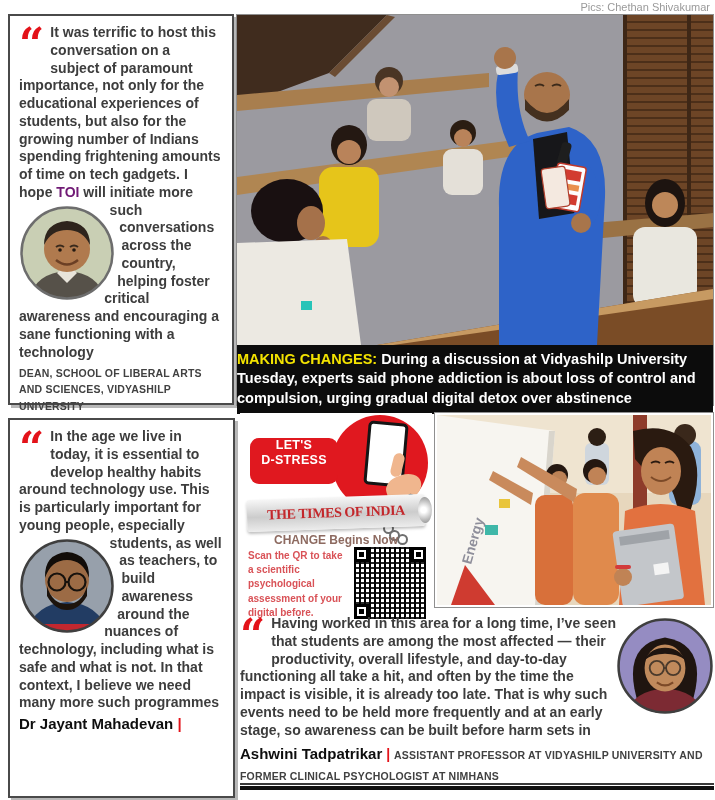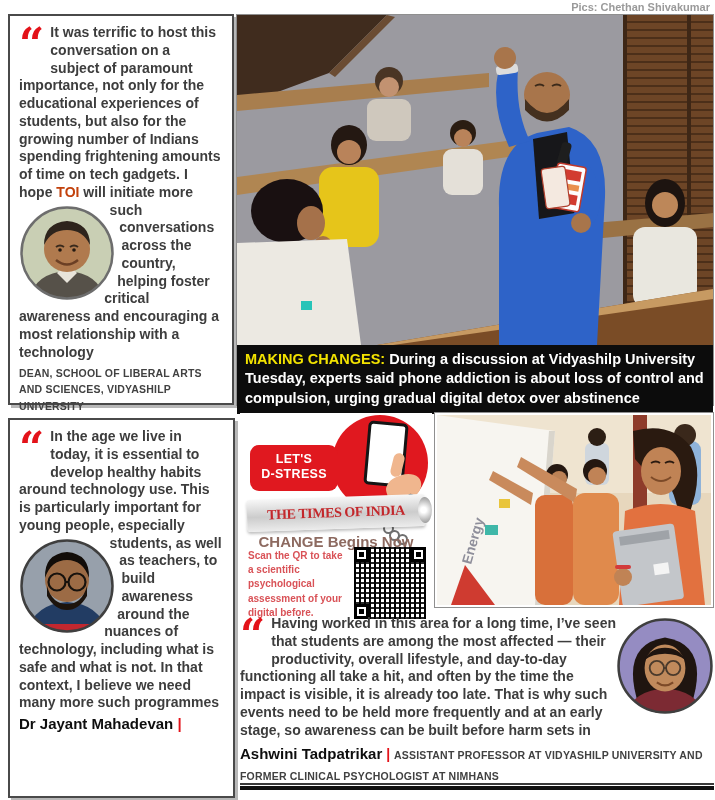--- a/index.html
+++ b/index.html
@@ -1,35 +1,35 @@
 <!DOCTYPE html>
 <html><head>
 <meta charset="utf-8">
 <style>
   html,body{margin:0;padding:0;}
   body{
     width:715px;height:800px;position:relative;background:#fff;
     font-family:"Liberation Sans", sans-serif;overflow:hidden;
   }
   .credit{
-    position:absolute;top:1px;right:5px;font-size:11px;font-weight:bold;color:#9a9a9a;margin-left:32px;
+    position:absolute;top:1px;right:5px;font-size:11px;font-weight:normal;color:#9a9a9a;margin-left:32px;
   }
   
   .qbox{
     position:absolute;background:#fff;border:2px solid #4a4a4a;
     box-shadow:3px 3px 0 rgba(0,0,0,.28);padding:8px 9px;box-sizing:border-box;
   }
   #qbox1{left:8px;top:14px;width:226px;height:391px;}
   #qbox2{left:8px;top:418px;width:227px;height:380px;}
   .qtext{font-size:14px;font-weight:bold;color:#3d3d3d;line-height:1.27;}
   .qmark{
     float:left;font-family:"DejaVu Serif", serif;font-weight:bold;
     font-size:44px;line-height:.65;color:#e31219;margin:7px 6px 0 0;
   }
-  .toi{color:#c2410c;}
+  .toi{color:#701a75;}
   .avatar-left{
     float:left;width:96px;height:96px;margin:3px 7px 2px 0;
     shape-outside:circle(50%);
   }
   .avatar-right{
     float:right;width:98px;height:98px;margin:2px 0 4px 9px;
     shape-outside:circle(50%);
   }
   .avatar-left svg,.avatar-right svg{display:block;width:100%;height:100%;}
   .qname{font-size:15px;font-weight:bold;color:#0e0e0e;margin-top:3px;}
@@ -39,30 +39,30 @@
     line-height:1.6;margin-top:3px;
   }
   
   #main-photo-frame{
     position:absolute;left:236px;top:14px;width:478px;height:392px;
     border:1px solid #8f8f8f;box-sizing:border-box;background:#0c0c0c;
   }
   #main-photo-frame svg{display:block;}
   .caption{
     background:#0c0c0c;color:#fff;font-weight:bold;font-size:14.5px;
-    line-height:1.33;padding:5px 8px 6px 8px;
+    line-height:1.33;padding:5px 8px 6px 0;
   }
   .cap-lead{color:#f3e300;}
   
   #promo{position:absolute;left:240px;top:413px;width:192px;height:201px;background:#fff;}
   .dcircle{position:absolute;left:92px;top:2px;width:96px;height:96px;background:#e0181f;border-radius:50%;}
   .badge{
-    position:absolute;left:10px;top:32px;width:88px;height:46px;background:#e0181f;
+    position:absolute;left:10px;top:25px;width:88px;height:46px;background:#e0181f;
     border-radius:9px;color:#fff;font-weight:bold;font-size:12.5px;text-align:center;
-    line-height:1.2;padding-top:7px;box-sizing:border-box;letter-spacing:.3px;
+    line-height:1.2;padding-top:0;box-sizing:border-box;letter-spacing:.3px;
   }
   .phone{
     position:absolute;left:126px;top:9px;width:34px;height:58px;background:#fff;
     border:3px solid #151515;border-radius:5px;transform:rotate(5deg);
   }
   .thumb{position:absolute;left:152px;top:40px;width:11px;height:24px;background:#f0b68e;border-radius:6px;transform:rotate(14deg);}
   .hand{position:absolute;left:146px;top:62px;width:36px;height:26px;background:#f0b68e;border-radius:45% 45% 55% 35%;transform:rotate(-18deg);}
   .cuff{position:absolute;left:166px;top:84px;width:21px;height:9px;background:#4f4f4f;border-radius:4px;transform:rotate(28deg);}
   .chain{position:absolute;width:7px;height:7px;border:2px solid #6f6f6f;border-radius:50%;background:transparent;}
   .c1{left:158px;top:95px;} .c2{left:150px;top:102px;} .c3{left:143px;top:110px;} .c4{left:149px;top:117px;} .c5{left:157px;top:121px;}
@@ -73,21 +73,21 @@
     display:flex;align-items:center;justify-content:center;
   }
   .toi-roll::after{
     content:"";position:absolute;right:-7px;top:3px;width:14px;height:26px;border-radius:50%;
     background:radial-gradient(circle at 40% 50%, #ffffff 18%, #b9b9b9 65%, #8a8a8a 100%);
   }
   .toi-roll span{
     font-family:"Liberation Serif", serif;font-weight:bold;font-size:14px;
     color:#c3272b;letter-spacing:-.4px;white-space:nowrap;
   }
-  .tagline{position:absolute;left:0;top:120px;width:192px;text-align:center;font-size:15px;font-weight:bold;color:#8d6a60;}
+  .tagline{position:absolute;left:0;top:120px;width:192px;text-align:center;font-size:12px;font-weight:bold;color:#8d6a60;}
   .scan{position:absolute;left:8px;top:136px;width:98px;font-size:10px;font-weight:bold;color:#d95257;line-height:1.42;}
   .qr{
     position:absolute;left:114px;top:134px;width:72px;height:72px;
     background:
       repeating-linear-gradient(0deg, rgba(0,0,0,.85) 0 2px, transparent 2px 5px),
       repeating-linear-gradient(90deg, #000 0 2px, #fff 2px 5px);
   }
   .qf{position:absolute;width:15px;height:15px;background:#fff;border:3px solid #000;box-sizing:border-box;}
   .qf::after{content:"";position:absolute;inset:2px;background:#000;}
   .qf.tl{left:0;top:0;} .qf.tr{right:0;top:0;} .qf.bl{left:0;bottom:0;}
@@ -130,21 +130,21 @@
         <circle cx="48" cy="44" r="23" fill="#b07a4e"></circle>
         <path d="M25,40 Q25,18 48,16 Q71,18 71,40 Q64,25 48,25 Q32,25 25,40 Z" fill="#2e241c"></path>
         <path d="M37,42 q4,-3 8,0 M51,42 q4,-3 8,0" stroke="#3a2a1c" stroke-width="2" fill="none"></path>
         <circle cx="41" cy="45" r="1.8" fill="#241a12"></circle>
             <circle cx="55" cy="45" r="1.8" fill="#241a12"></circle>
         <path d="M37,55 Q48,64 59,55" stroke="#6b3f24" stroke-width="2.5" fill="none"></path>
       </g>
       <circle cx="48" cy="48" r="45.5" fill="none" stroke="#6d6d6d" stroke-width="2.5"></circle>
     </svg>
       </span>
-    <span>such conversations across the country, helping foster critical awareness and encouraging a </span><span>most relationship with a technology</span>
+    <span>such conversations across the country, helping foster critical awareness and encouraging a </span><span>sane functioning with a technology</span>
   </div>
   <div class="qrole">DEAN, SCHOOL OF LIBERAL ARTS AND SCIENCES, VIDYASHILP UNIVERSITY</div>
 </div>
 
 <div id="main-photo-frame">
   <svg width="476" height="330" viewBox="0 0 476 330" aria-hidden="true">
     <rect width="476" height="330" fill="#9b9aa0"></rect>
     <polygon points="0,0 150,0 92,58 0,92" fill="#402c1e"></polygon>
     <polygon points="150,0 92,58 98,62 158,2" fill="#6b4c33"></polygon>
 

